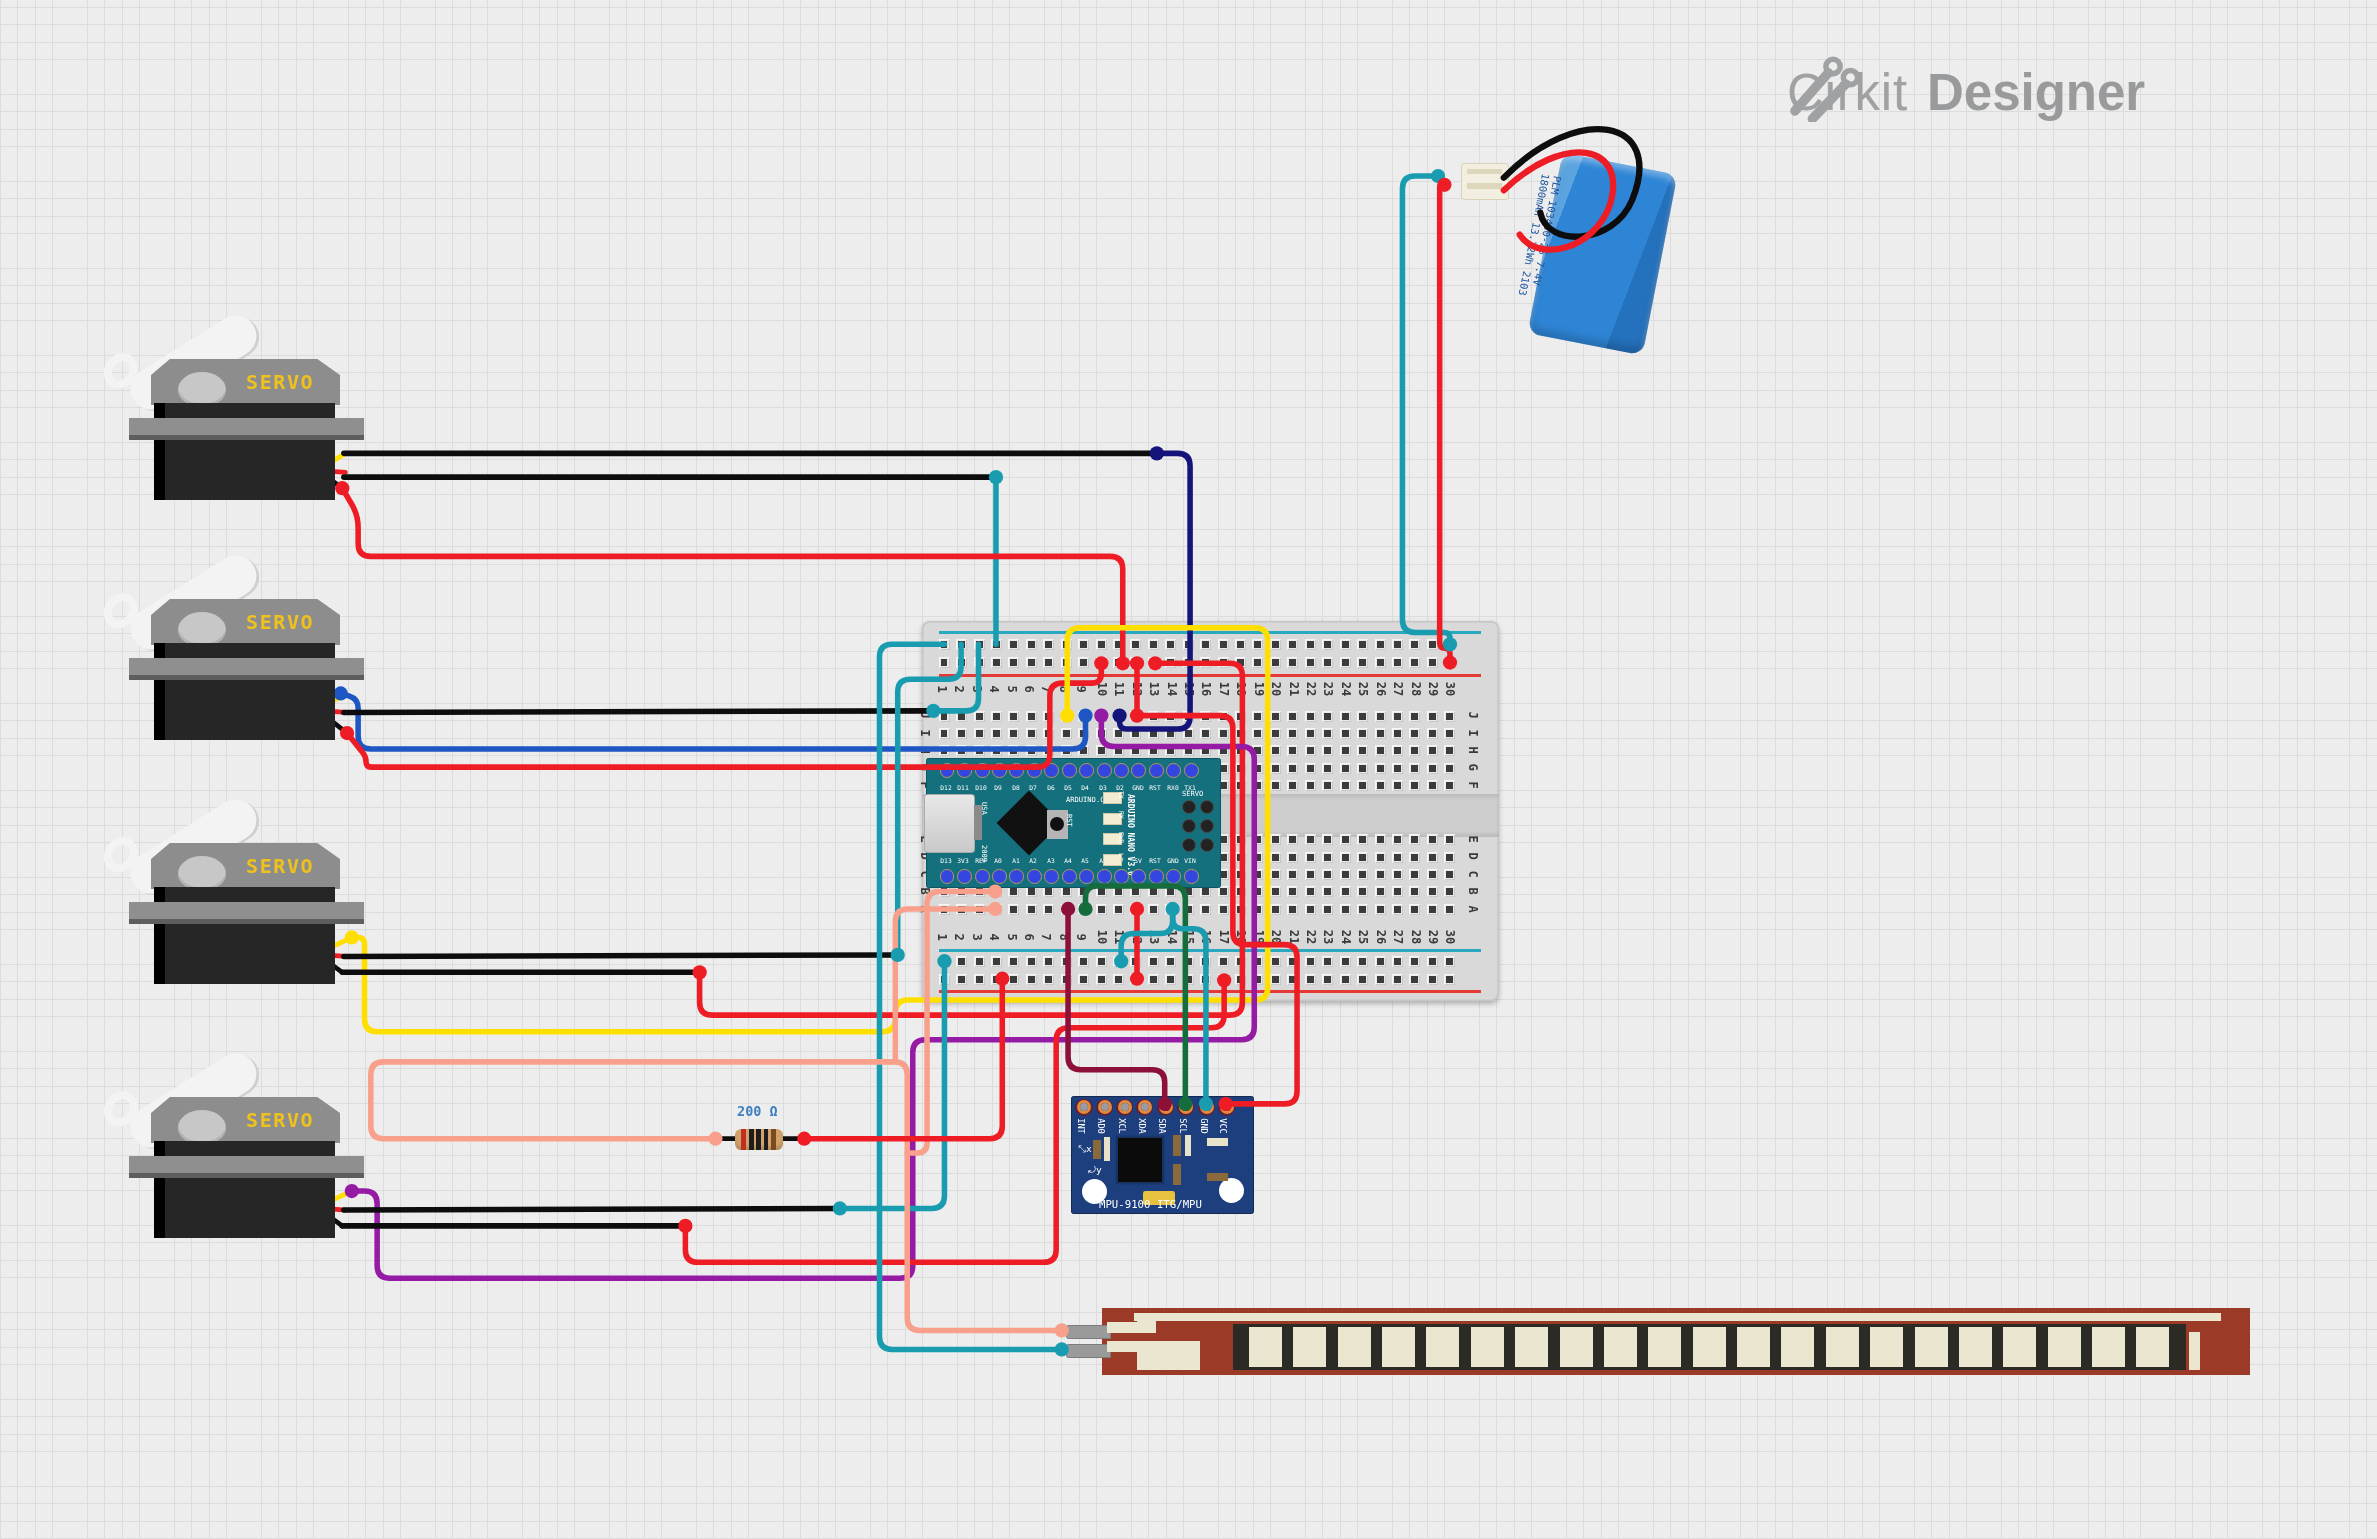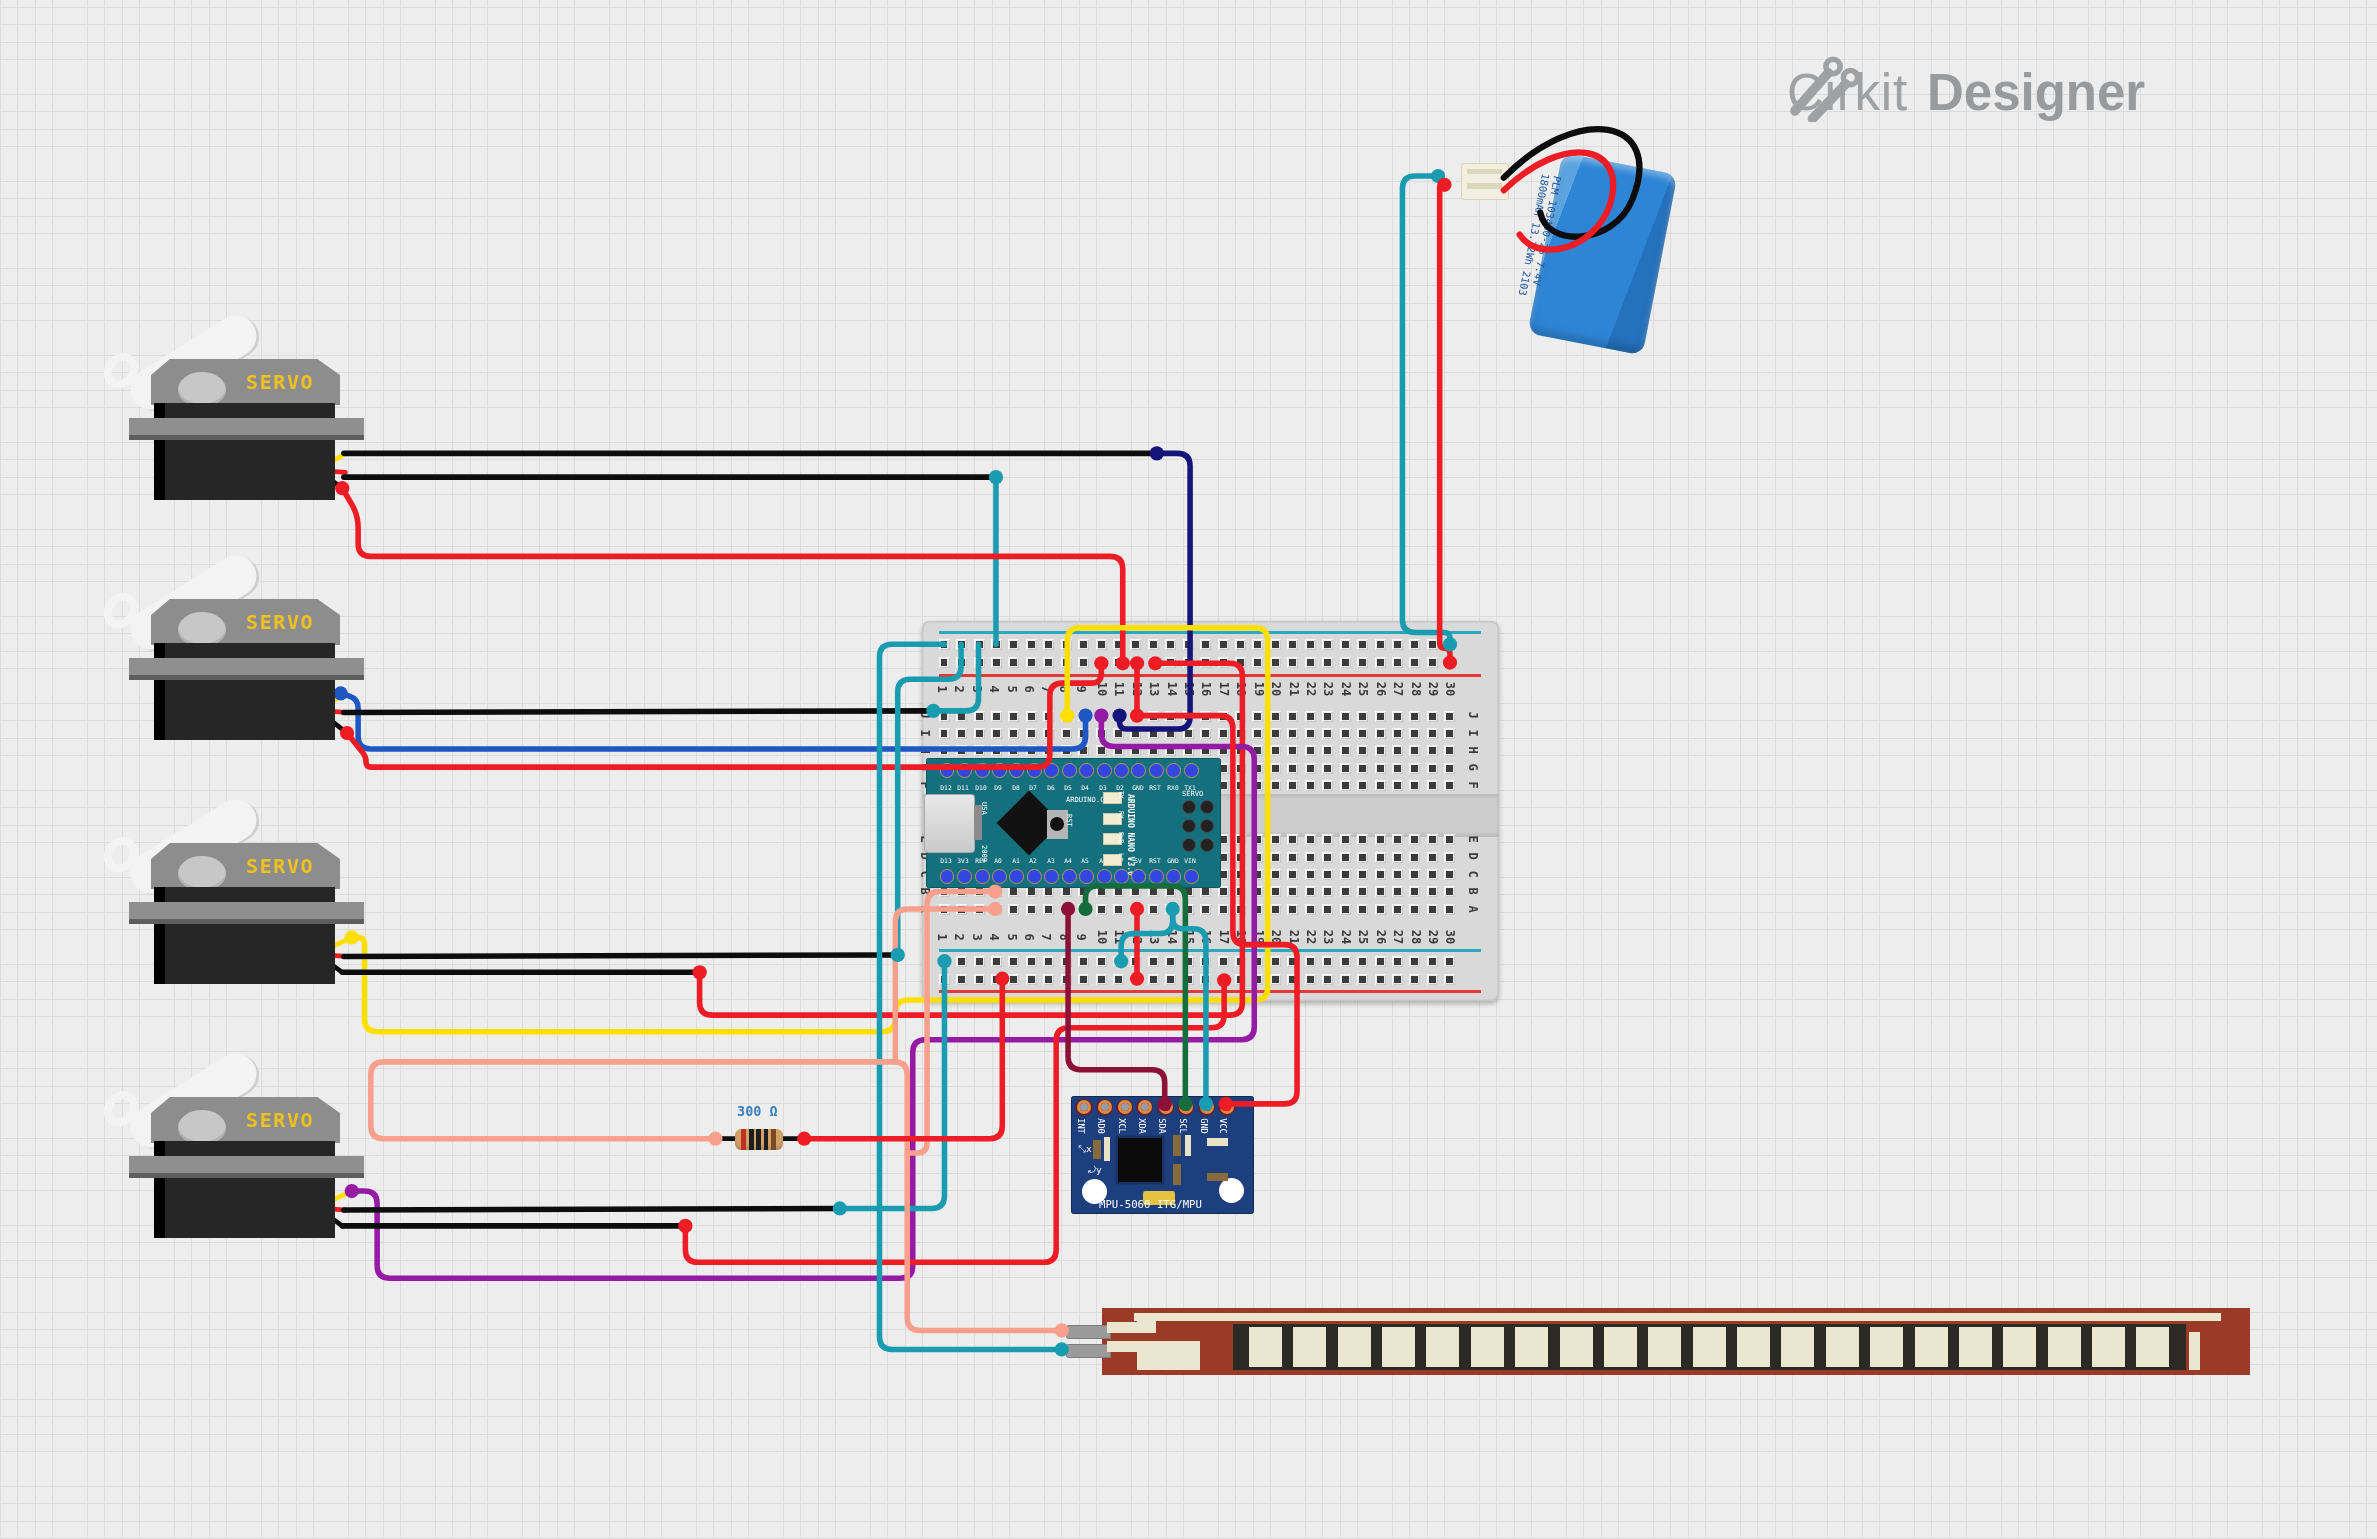--- a/index.html
+++ b/index.html
@@ -1582,21 +1582,21 @@
   <div class="mpu-hole" style="left:147px;top:81px"></div>
   <div class="mpu-passive" style="left:20.6px;top:43px;width:8px;height:19px"></div>
   <div class="mpu-passive light" style="left:32px;top:40px;width:6.3px;height:24px"></div>
   <div class="mpu-passive" style="left:101px;top:38px;width:8px;height:20.6px"></div>
   <div class="mpu-passive light" style="left:113px;top:38px;width:6.3px;height:20.6px"></div>
   <div class="mpu-passive" style="left:101px;top:67px;width:8px;height:20.6px"></div>
   <div class="mpu-passive light" style="left:135px;top:41px;width:20.6px;height:8px"></div>
   <div class="mpu-passive" style="left:135px;top:76px;width:20.6px;height:8px"></div>
   <div class="mpu-axis" style="left:6.3px;top:46px">⤡x</div>
   <div class="mpu-axis" style="left:16px;top:67px">⤾y</div>
-  <div id="mpu-name">MPU-5060 ITG/MPU</div>
+  <div id="mpu-name">MPU-9100 ITG/MPU</div>
 <div class="mpu-pad" style="left: 3.2px;">
       <div class="mpu-ring"></div>
       <div class="mpu-core" style="background:#9a9aa0"></div>
     </div>
     <div class="mpu-lbl" style="left: 0.8px;">INT</div>
     <div class="mpu-pad" style="left: 24px;">
       <div class="mpu-ring"></div>
       <div class="mpu-core" style="background:#9a9aa0"></div>
     </div>
     <div class="mpu-lbl" style="left: 21.4px;">AD0</div>
@@ -1776,14 +1776,14 @@
 </div>
 <div class="abs layer-under" id="battery-connector"></div>
 
 <div class="abs layer-top" id="resistor-body">
   <div class="rband" style="left:6.3px;background:#c03020"></div>
   <div class="rband" style="left:14.3px;background:#1d1d1d"></div>
   <div class="rband" style="left:21.4px;background:#1d1d1d"></div>
   <div class="rband" style="left:28.5px;background:#1d1d1d"></div>
   <div class="rband" style="left:36px;background:#7a4a20"></div>
 </div>
-<div class="abs layer-top" id="resistor-label">300 Ω</div>
+<div class="abs layer-top" id="resistor-label">200 Ω</div>
 
 
 </body></html>

